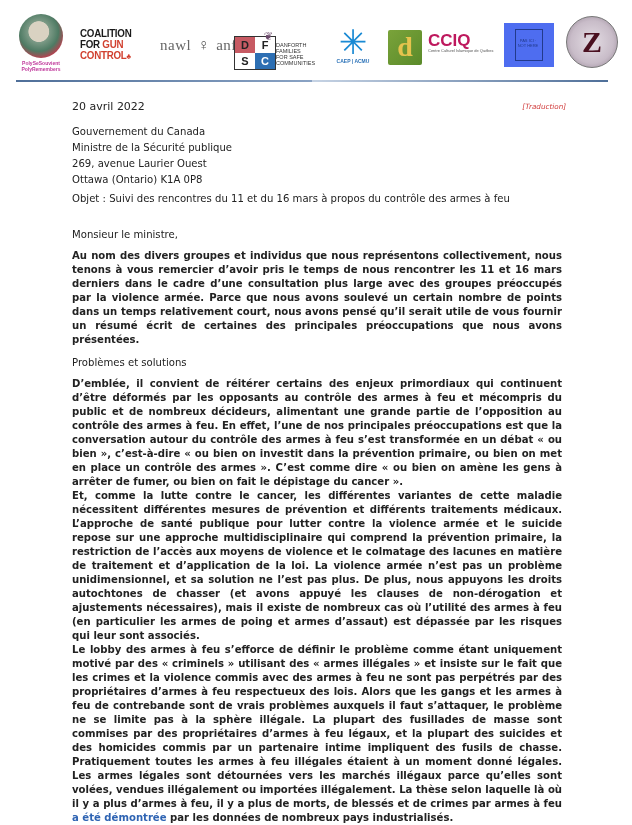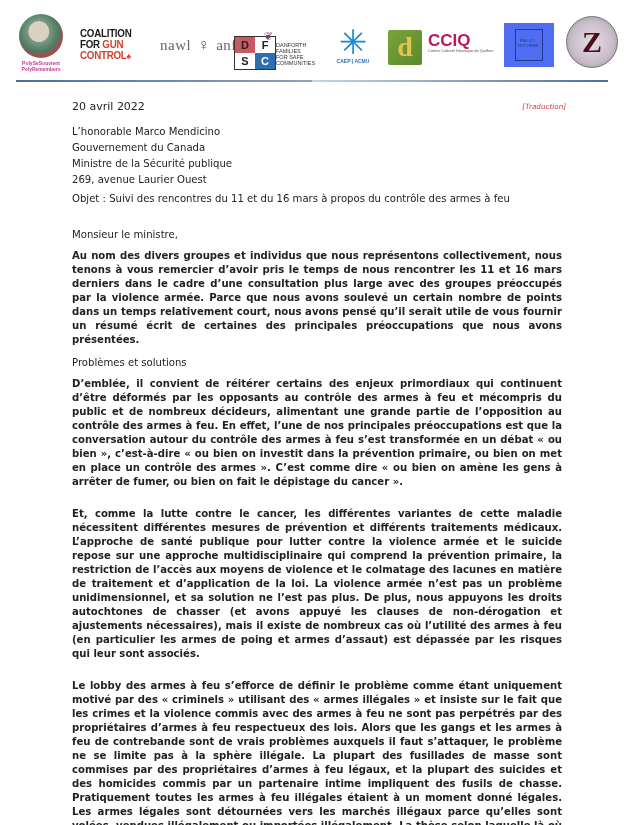--- a/index.html
+++ b/index.html
@@ -59,21 +59,21 @@
   
   .letter { position: absolute; left: 72px; top: 100px; width: 490px; font-family: "DejaVu Sans", sans-serif; font-size: 10.1px; color: #222; }
   .date-row { position: relative; height: 14px; }
   .trad { position: absolute; right: -4px; top: 2px; font-size: 7.2px; color: #d13a3a; font-style: italic; }
   .addr { margin-top: 10px; line-height: 16px; }
   .subject { margin-top: 3px; line-height: 16px; }
   .salut { margin-top: 20px; line-height: 16px; }
   p { margin: 6px 0 0 0; line-height: 14px; text-align: justify; font-weight: bold; }
   .hdr { margin-top: 8px; line-height: 16px; }
   .link { color: #2f64b3; }
-  .gap { margin-top: 18px; }
+  .gap { margin-top: 0; }
   .dt { font-size: 11px; }
 </style>
 </head>
 <body>
 
 <div class="logo-bar">
   <div class="logo l-poly">
     <div class="circ"></div>
     <div class="cap">PolySeSouvient PolyRemembers</div>
   </div>
@@ -130,24 +130,24 @@
   <div class="hr2"></div>
 </div>
 
 <div class="letter">
   <div class="date-row">
     <span class="dt">20 avril 2022</span>
     <span class="trad">[Traduction]</span>
   </div>
 
   <div class="addr">
-    <div>L’honorable Marco Mendicino</div>
     <div>Gouvernement du Canada</div>
     <div>Ministre de la Sécurité publique</div>
     <div>269, avenue Laurier Ouest</div>
+    <div>Ottawa (Ontario) K1A 0P8</div>
   </div>
 
   <div class="subject">Objet : Suivi des rencontres du 11 et du 16 mars à propos du contrôle des armes à feu</div>
   <div class="salut">Monsieur le ministre,</div>
 
   <p>Au nom des divers groupes et individus que nous représentons collectivement, nous tenons à vous remercier d’avoir pris le temps de nous rencontrer les 11 et 16 mars derniers dans le cadre d’une consultation plus large avec des groupes préoccupés par la violence armée. Parce que nous avons soulevé un certain nombre de points dans un temps relativement court, nous avons pensé qu’il serait utile de vous fournir un résumé écrit de certaines des principales préoccupations que nous avons présentées.</p>
 
   <div class="hdr">Problèmes et solutions</div>
 
   <p>D’emblée, il convient de réitérer certains des enjeux primordiaux qui continuent d’être déformés par les opposants au contrôle des armes à feu et mécompris du public et de nombreux décideurs, alimentant une grande partie de l’opposition au contrôle des armes à feu. En effet, l’une de nos principales préoccupations est que la conversation autour du contrôle des armes à feu s’est transformée en un débat « ou bien », c’est-à-dire « ou bien on investit dans la prévention primaire, ou bien on met en place un contrôle des armes ». C’est comme dire « ou bien on amène les gens à arrêter de fumer, ou bien on fait le dépistage du cancer ».</p>

